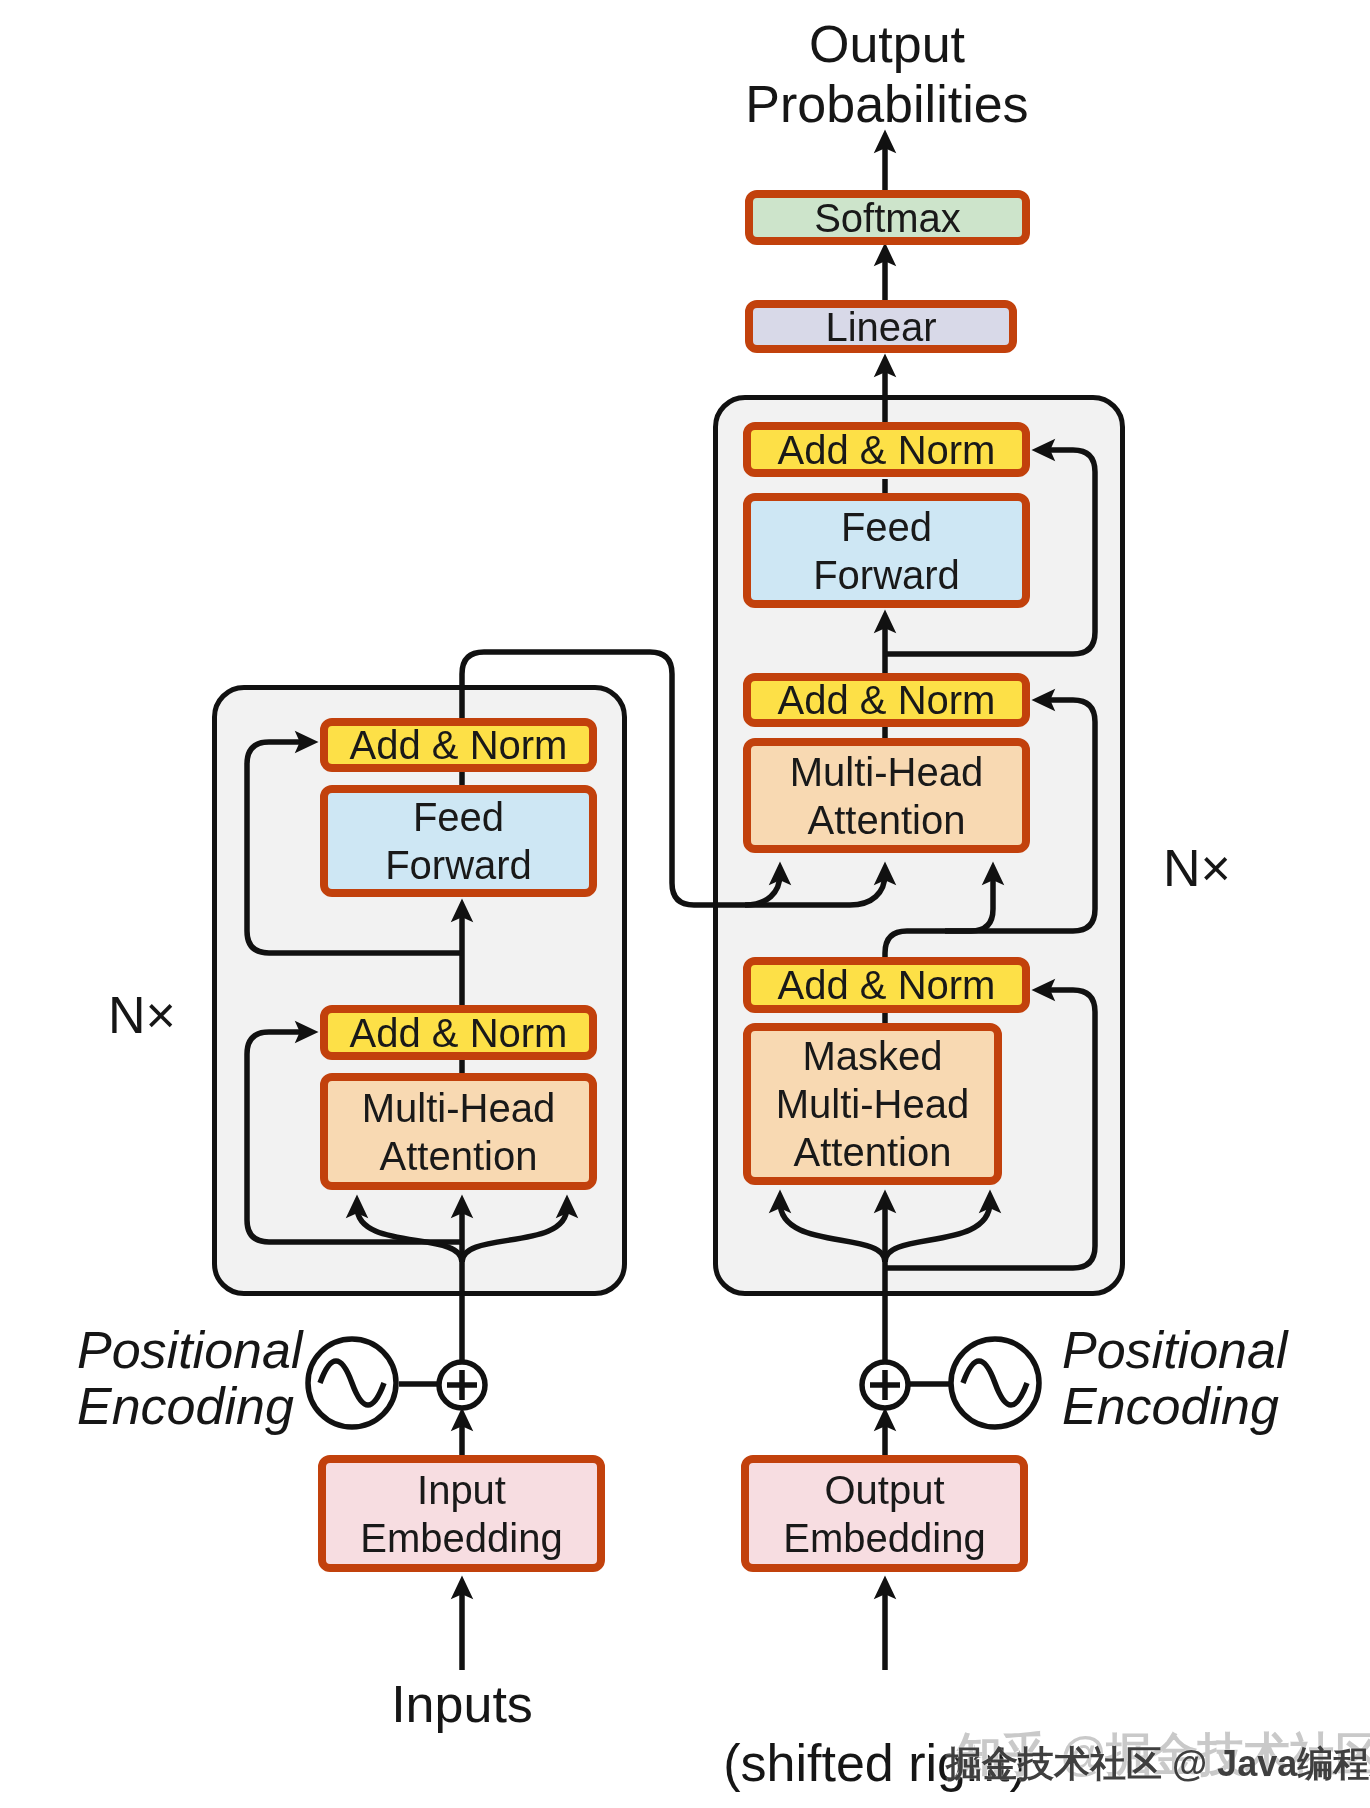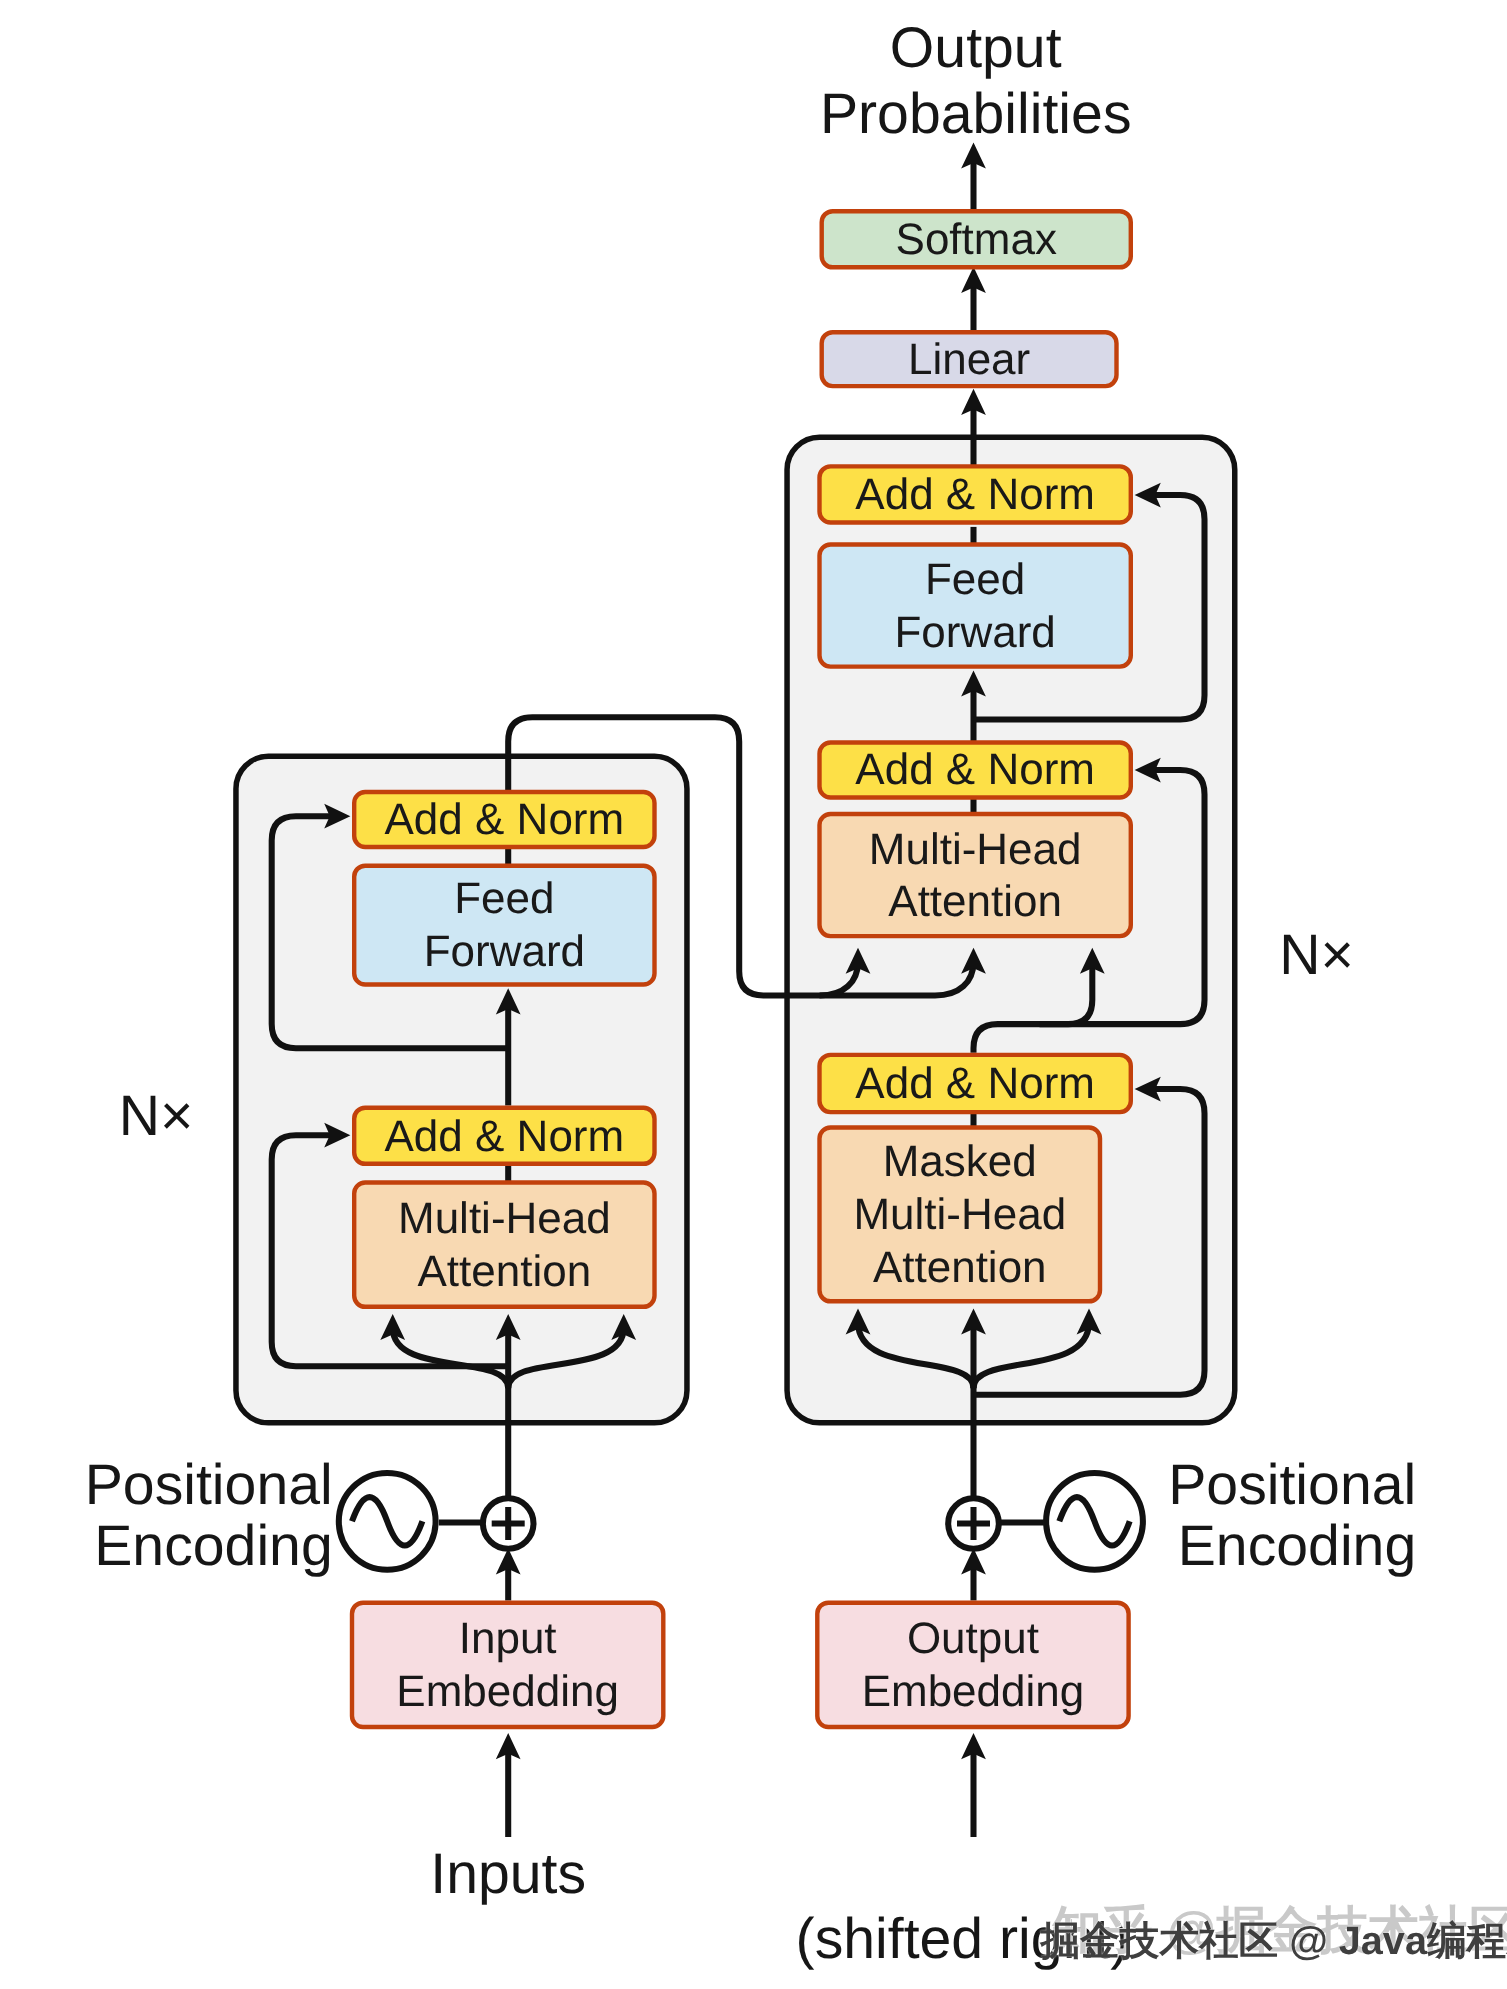--- a/index.html
+++ b/index.html
@@ -7,26 +7,26 @@
     position:relative;width:1370px;height:1808px;background:#ffffff;
     font-family:"Liberation Sans",sans-serif;color:#1c1c1c;overflow:hidden;
   }
   .outer{
     position:absolute;background:#f2f2f2;border:5px solid #111;
     border-radius:32px;z-index:1;box-sizing:border-box;
   }
   .lines{position:absolute;left:0;top:0;z-index:2;}
   .box{
     position:absolute;z-index:3;box-sizing:border-box;
-    border:4px solid #c2410c;border-radius:12px;
+    border:8px solid #c2410c;border-radius:12px;
     display:flex;flex-direction:column;align-items:center;justify-content:center;
     font-size:40px;line-height:48px;text-align:center;color:#191919;
   }
   .lbl{position:absolute;z-index:4;font-size:52px;line-height:60px;text-align:center;color:#161616;}
-  .lbl.left-align{text-align:right;}
+  .lbl.left-align{text-align:left;font-style:italic;}
   .nx{position:absolute;z-index:4;font-size:52px;color:#161616;}
   .wm{position:absolute;z-index:5;white-space:nowrap;}
   .wm-light{font-size:46px;font-weight:700;color:#c9c9c9;text-shadow:1px 1px 0 #ffffff;}
   .wm-dark{font-size:36px;font-weight:600;color:#3f3f3f;text-shadow:0 0 2px rgba(255,255,255,.8);}
   .c-green{background:#cde4cb;}
   .c-lav{background:#d8d9e8;}
   .c-yellow{background:#fde047;}
   .c-blue{background:#cee7f4;}
   .c-orange{background:#f8d9b2;}
   .c-pink{background:#f7dde1;}

